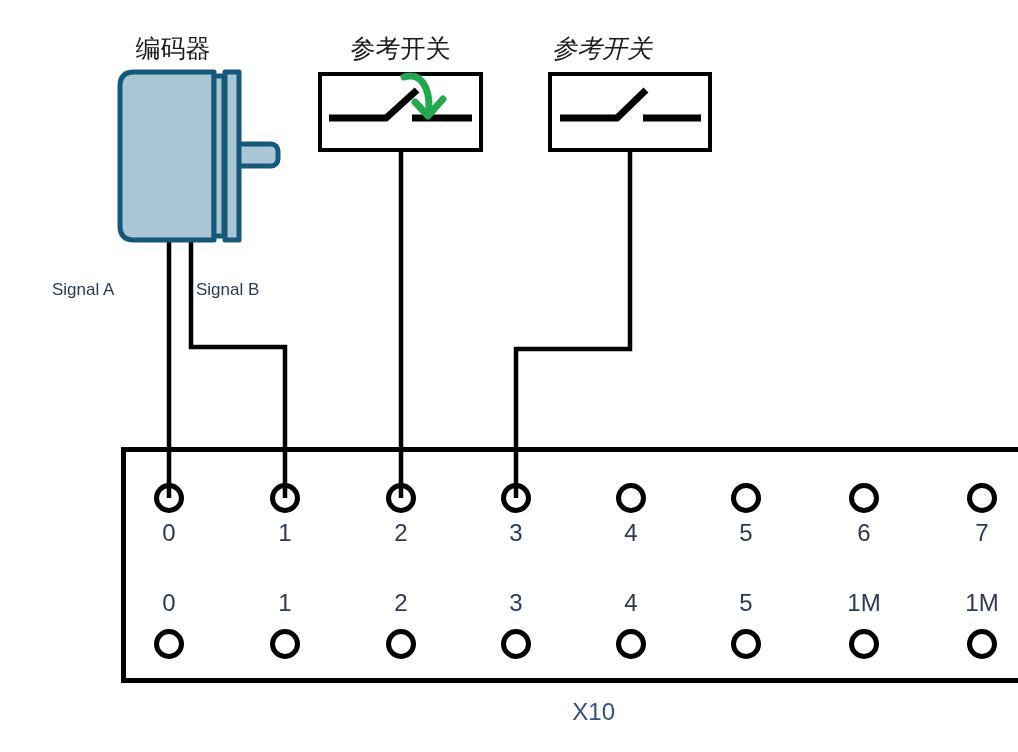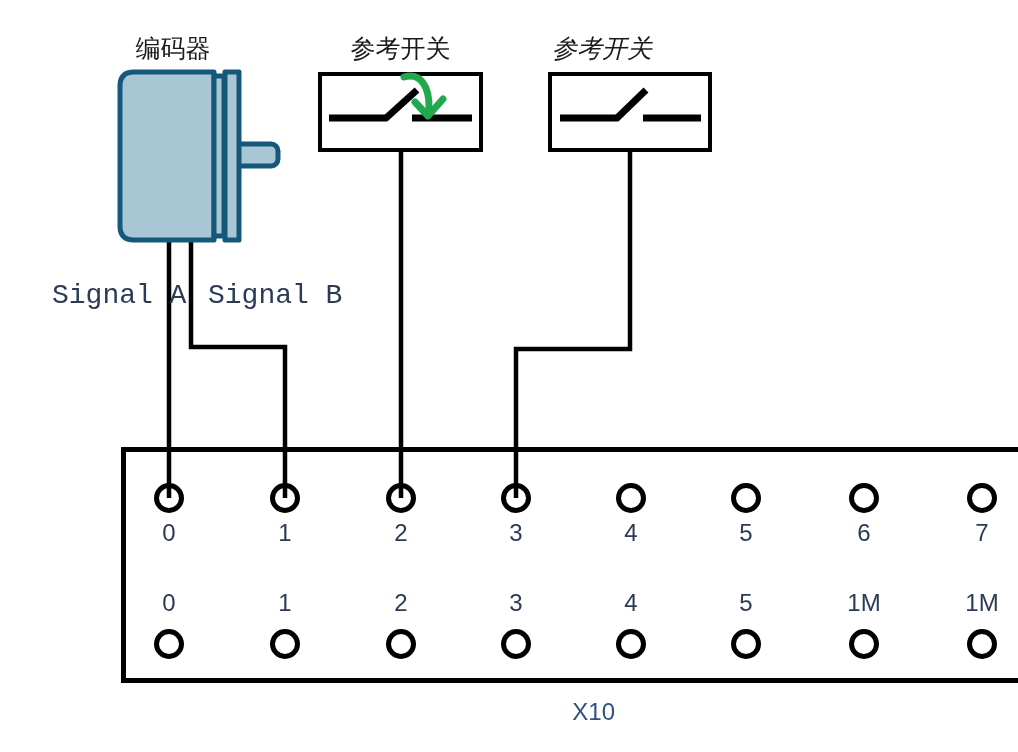--- a/index.html
+++ b/index.html
@@ -5,21 +5,21 @@
   html,body{margin:0;padding:0;background:#fff;}
   #canvas{
     position:relative;width:1018px;height:752px;background:#fff;overflow:hidden;
     font-family:"Liberation Sans","DejaVu Sans",sans-serif;color:#1a1a1a;margin-left:48px;
   }
   #shapes{position:absolute;left:0;top:0;z-index:1;}
   .box{position:absolute;border:4px solid #000;background:transparent;box-sizing:border-box;z-index:0;}
   .block{position:absolute;border:5px solid #000;background:transparent;box-sizing:border-box;z-index:0;}
   .lbl{position:absolute;z-index:2;white-space:nowrap;}
   .cn{font-size:25px;color:#1a1a1a;text-align:center;}
-  .sig{font-size:28px;color:var(--label-navy);font-family:Liberation Mono, monospace;}
+  .sig{font-size:17px;color:var(--label-navy);}
   .term{position:absolute;width:20px;height:20px;border:5px solid #000;border-radius:50%;
         background:transparent;box-sizing:content-box;z-index:2;}
   .tnum{position:absolute;width:40px;text-align:center;font-size:24px;color:var(--label-navy);z-index:2;}
   .capt{position:absolute;top:698px;font-size:24px;text-align:center;z-index:2;}
   .capt.blue{color:var(--connector-blue);}
   
   .wire{stroke:var(--wire-black);stroke-width:4.5;fill:none;}
   .contact{stroke:#000;stroke-width:7;fill:none;}
   .enc-shape{fill:var(--encoder-fill);stroke:var(--encoder-stroke);stroke-width:5;stroke-linejoin:round;}
   .garrow{stroke:var(--arrow-green);stroke-width:7;fill:none;stroke-linecap:round;stroke-linejoin:round;}
@@ -27,21 +27,21 @@
 </head>
 <body>
 
 <div id="canvas">
 
   <div class="lbl cn" style="left:45px;top:32px;width:160px;">编码器</div>
   <div class="lbl cn" style="left:272px;top:32px;width:161px;">参考开关</div>
   <div class="lbl cn" style="left:474px;top:32px;width:160px;font-style:italic;">参考开关</div>
 
   <div class="lbl sig" style="left:4px;top:280px;">Signal A</div>
-  <div class="lbl sig" style="left:160px;top:280px;">Signal B</div>
+  <div class="lbl sig" style="left:148px;top:280px;">Signal B</div>
 
   <div class="box" style="left:270px;top:72px;width:165px;height:80px;"></div>
   <div class="box" style="left:500px;top:72px;width:164px;height:80px;"></div>
 
   <div class="block" style="left:73px;top:447px;width:925px;height:236px;"></div>
 
   <svg id="shapes" width="1018" height="752" viewBox="0 0 1018 752">
 
     <path class="wire" d="M121,235 V498"></path>
     <path class="wire" d="M143,235 V347 H237 V498"></path>

